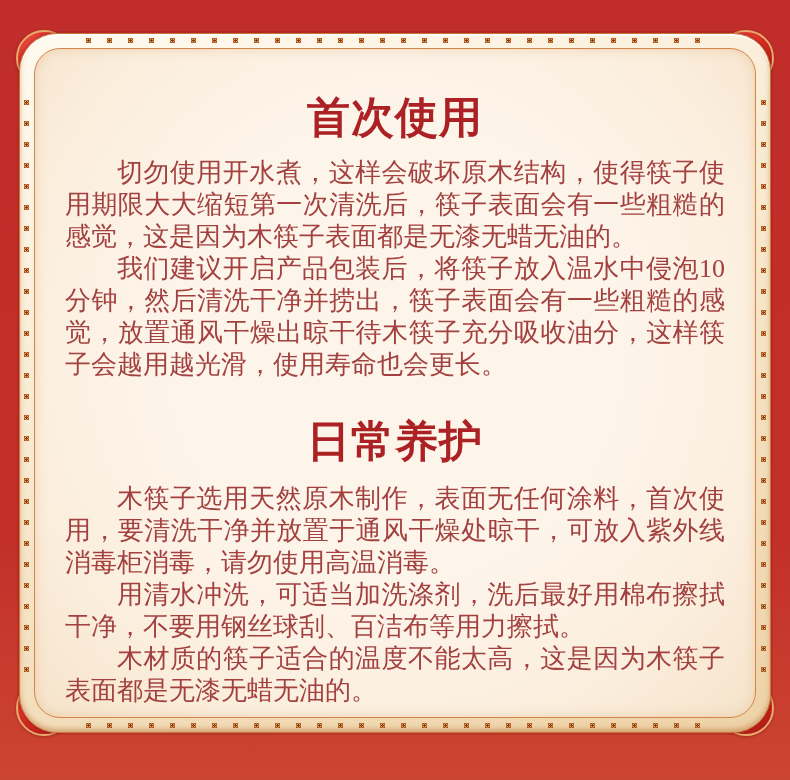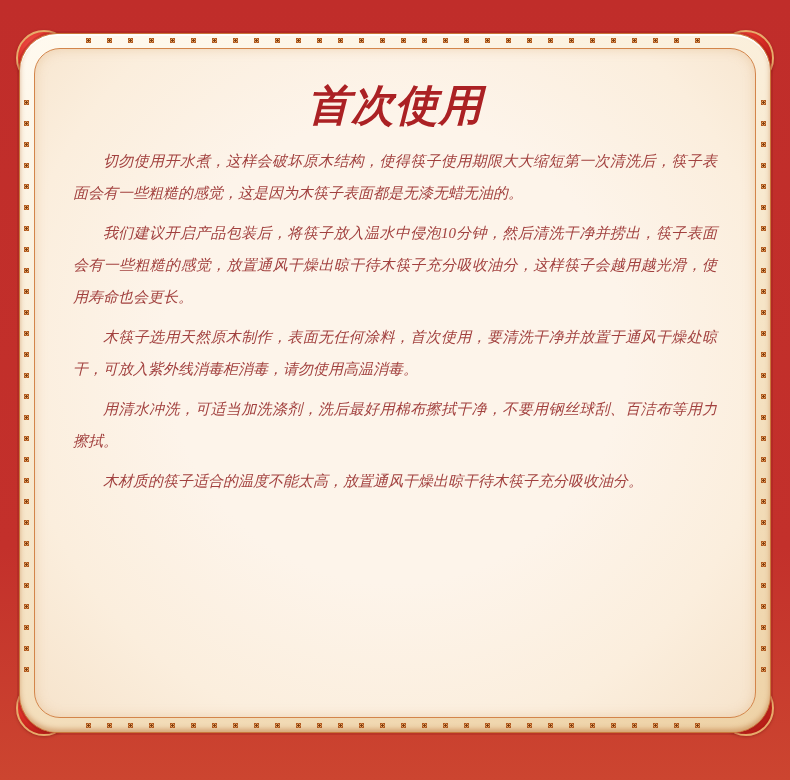--- a/index.html
+++ b/index.html
@@ -58,32 +58,32 @@
       #7e3c12 0 1px, #eaa963 1.4px 1.9px, #b05a22 2.1px 2.9px, rgba(0,0,0,0) 3px);
     background-size: 13px 21px; background-repeat: repeat-y;
   }
   .dots-top    { left: 78px; right: 78px; top: 34px; }
   .dots-bottom { left: 78px; right: 78px; bottom: 48px; }
   .dots-left   { left: 20px;  top: 92px; bottom: 106px; }
   .dots-right  { right: 20px; top: 92px; bottom: 106px; }
   
   .content {
     position: absolute; left: 0; right: 0; top: 0; bottom: 0;
-    padding: 0 30px; box-sizing: border-box; font-style: italic;
+    padding: 12px 30px; box-sizing: border-box;
   }
   h1.sec-title {
     margin: 0; text-align: center;
     font-size: 43px; line-height: 50px; font-weight: bold;
     color: #ab2124; letter-spacing: 1px;
   }
   h1.title-1 { margin-top: 32px; margin-bottom: 14px; }
   h1.title-2 { margin-top: 36px; margin-bottom: 16px; }
   p.body-text {
-    margin: 8px; text-indent: 2em; text-align: justify;
-    font-size: 15px; line-height: 32px;
+    margin: 0; text-indent: 2em; text-align: justify;
+    font-size: 26px; line-height: 32px;
     color: #a2413f;
   }
 </style>
 </head>
 <body>
 
 <div class="stage">
 
   <div class="gem tl"></div>
   <div class="gem tr"></div>
@@ -93,26 +93,27 @@
   <div class="band">
     <div class="panel">
       <div class="content">
 
         <h1 class="sec-title title-1">首次使用</h1>
 
         <p class="body-text">切勿使用开水煮，这样会破坏原木结构，使得筷子使用期限大大缩短第一次清洗后，筷子表面会有一些粗糙的感觉，这是因为木筷子表面都是无漆无蜡无油的。</p>
 
         <p class="body-text">我们建议开启产品包装后，将筷子放入温水中侵泡10分钟，然后清洗干净并捞出，筷子表面会有一些粗糙的感觉，放置通风干燥出晾干待木筷子充分吸收油分，这样筷子会越用越光滑，使用寿命也会更长。</p>
 
+        <h1 class="sec-title title-2">日常养护</h1>
 
         <p class="body-text">木筷子选用天然原木制作，表面无任何涂料，首次使用，要清洗干净并放置于通风干燥处晾干，可放入紫外线消毒柜消毒，请勿使用高温消毒。</p>
 
         <p class="body-text">用清水冲洗，可适当加洗涤剂，洗后最好用棉布擦拭干净，不要用钢丝球刮、百洁布等用力擦拭。</p>
 
-        <p class="body-text">木材质的筷子适合的温度不能太高，放置通风干燥出晾干待木筷子充分吸收油分。</p>
+        <p class="body-text">木材质的筷子适合的温度不能太高，这是因为木筷子表面都是无漆无蜡无油的。</p>
 
       </div>
     </div>
   </div>
 
   <div class="dots dots-h dots-top"></div>
   <div class="dots dots-h dots-bottom"></div>
   <div class="dots dots-v dots-left"></div>
   <div class="dots dots-v dots-right"></div>
 

